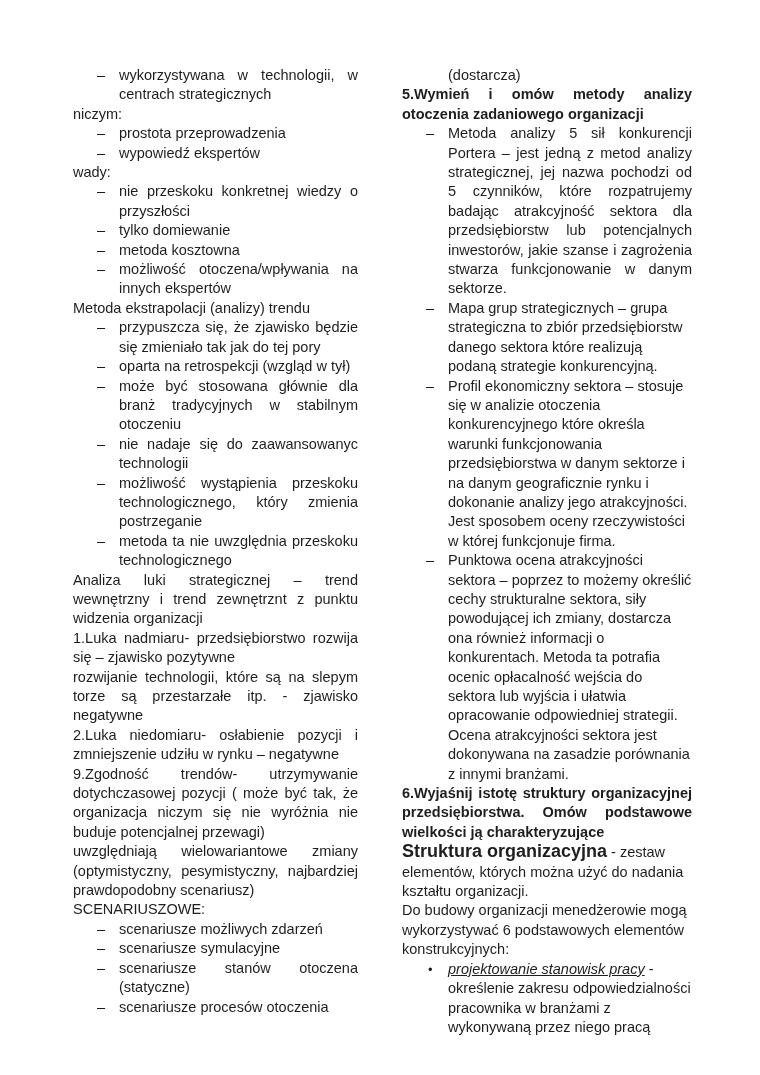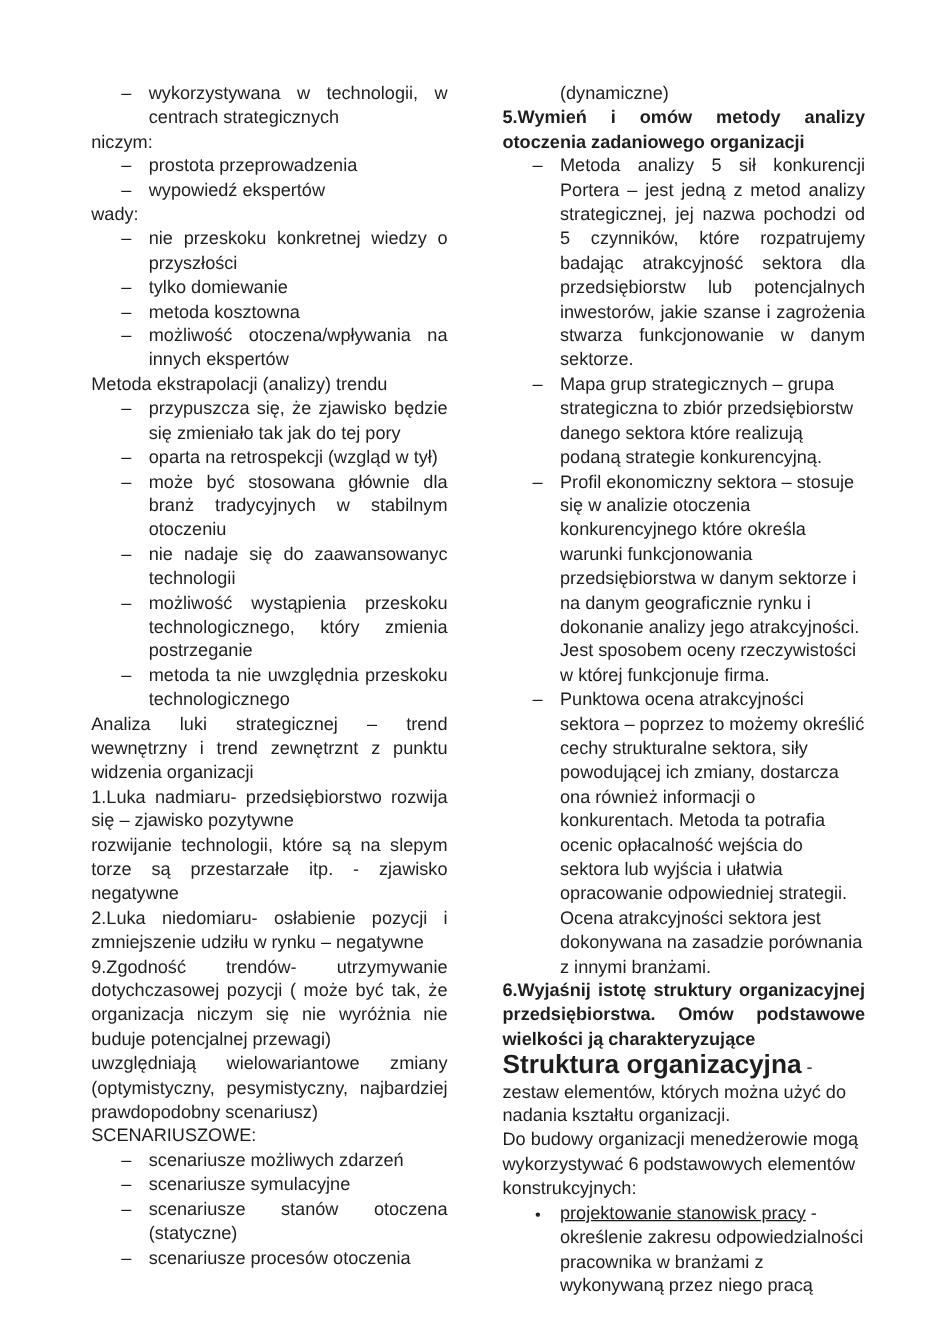--- a/index.html
+++ b/index.html
@@ -13,22 +13,22 @@
   .col{position:absolute;top:66px;}
   .col-left{left:73px;width:285px;text-align:justify;}
   .col-right{left:402px;width:290px;text-align:left;}
   .blk{margin:0;}
   .justify{text-align:justify;}
   .dash-item,.bullet-item{position:relative;padding-left:46px;}
   .marker{position:absolute;left:24px;top:0;}
   .bullet-item .marker{left:26px;font-size:13px;}
   .indent-para{padding-left:46px;}
   .heading{font-weight:bold;}
-  .lead-para .lead{font-weight:bold;font-size:21px;}
-  .bullet-item .lead{text-decoration:underline;}
+  .lead-para .lead{font-weight:bold;font-size:18px;}
+  .bullet-item .lead{text-decoration:underline;font-style:italic;}
 </style>
 </head>
 <body>
 
 <div class="page">
   <div class="col col-left" id="col-left">
       <div class="blk dash-item"><span class="marker">–</span><span>wykorzystywana w technologii, w centrach strategicznych</span></div>
       <div class="blk para"><span>niczym:</span></div>
       <div class="blk dash-item"><span class="marker">–</span><span>prostota przeprowadzenia</span></div>
       <div class="blk dash-item"><span class="marker">–</span><span>wypowiedź ekspertów</span></div>
@@ -50,21 +50,21 @@
       <div class="blk para"><span>2.Luka niedomiaru- osłabienie pozycji i zmniejszenie udziłu w rynku – negatywne</span></div>
       <div class="blk para"><span>9.Zgodność trendów- utrzymywanie dotychczasowej pozycji ( może być tak, że organizacja niczym się nie wyróżnia nie buduje potencjalnej przewagi)</span></div>
       <div class="blk para"><span>uwzględniają wielowariantowe zmiany (optymistyczny, pesymistyczny, najbardziej prawdopodobny scenariusz)</span></div>
       <div class="blk para"><span>SCENARIUSZOWE:</span></div>
       <div class="blk dash-item"><span class="marker">–</span><span>scenariusze możliwych zdarzeń</span></div>
       <div class="blk dash-item"><span class="marker">–</span><span>scenariusze symulacyjne</span></div>
       <div class="blk dash-item"><span class="marker">–</span><span>scenariusze stanów otoczena (statyczne)</span></div>
       <div class="blk dash-item"><span class="marker">–</span><span>scenariusze procesów otoczenia</span></div>
     </div>
   <div class="col col-right" id="col-right">
-      <div class="blk indent-para"><span>(dynamiczne)</span></div>
+      <div class="blk indent-para"><span>(dostarcza)</span></div>
       <div class="blk heading justify"><span>5.Wymień i omów metody analizy otoczenia zadaniowego organizacji</span></div>
       <div class="blk dash-item justify"><span class="marker">–</span><span>Metoda analizy 5 sił konkurencji Portera – jest jedną z metod analizy strategicznej, jej nazwa pochodzi od 5 czynników, które rozpatrujemy badając atrakcyjność sektora dla przedsiębiorstw lub potencjalnych inwestorów, jakie szanse i zagrożenia stwarza funkcjonowanie w danym sektorze.</span></div>
       <div class="blk dash-item"><span class="marker">–</span><span>Mapa grup strategicznych – grupa strategiczna to zbiór przedsiębiorstw danego sektora które realizują podaną strategie konkurencyjną.</span></div>
       <div class="blk dash-item"><span class="marker">–</span><span>Profil ekonomiczny sektora – stosuje się w analizie otoczenia konkurencyjnego które określa warunki funkcjonowania przedsiębiorstwa w danym sektorze i na danym geograficznie rynku i dokonanie analizy jego atrakcyjności. Jest sposobem oceny rzeczywistości w której funkcjonuje firma.</span></div>
       <div class="blk dash-item"><span class="marker">–</span><span>Punktowa ocena atrakcyjności sektora – poprzez to możemy określić cechy strukturalne sektora, siły powodującej ich zmiany, dostarcza ona również informacji o konkurentach. Metoda ta potrafia ocenic opłacalność wejścia do sektora lub wyjścia i ułatwia opracowanie odpowiedniej strategii. Ocena atrakcyjności sektora jest dokonywana na zasadzie porównania z innymi branżami.</span></div>
       <div class="blk heading justify"><span>6.Wyjaśnij istotę struktury organizacyjnej przedsiębiorstwa. Omów podstawowe wielkości ją charakteryzujące</span></div>
       <div class="blk lead-para"><span class="lead">Struktura organizacyjna</span><span> - zestaw elementów, których można użyć do nadania kształtu organizacji.</span></div>
       <div class="blk para"><span>Do budowy organizacji menedżerowie mogą wykorzystywać 6 podstawowych elementów konstrukcyjnych:</span></div>
       <div class="blk bullet-item"><span class="marker">•</span><span class="lead">projektowanie stanowisk pracy</span><span> - określenie zakresu odpowiedzialności pracownika w branżami z wykonywaną przez niego pracą</span></div>
     </div>

